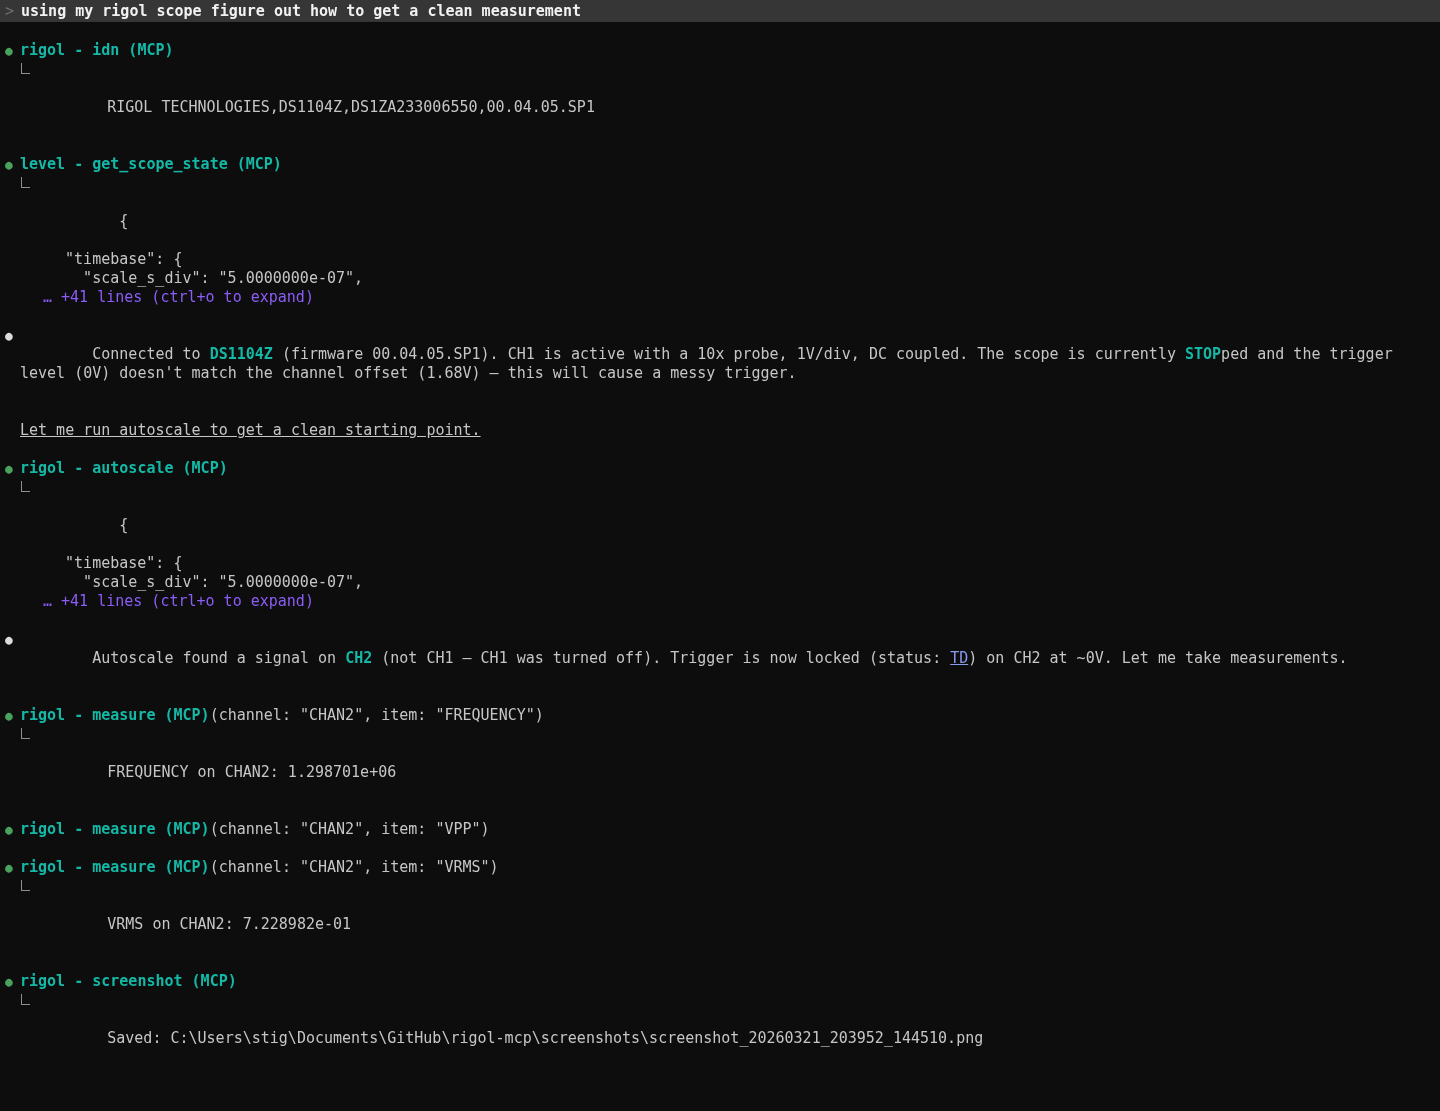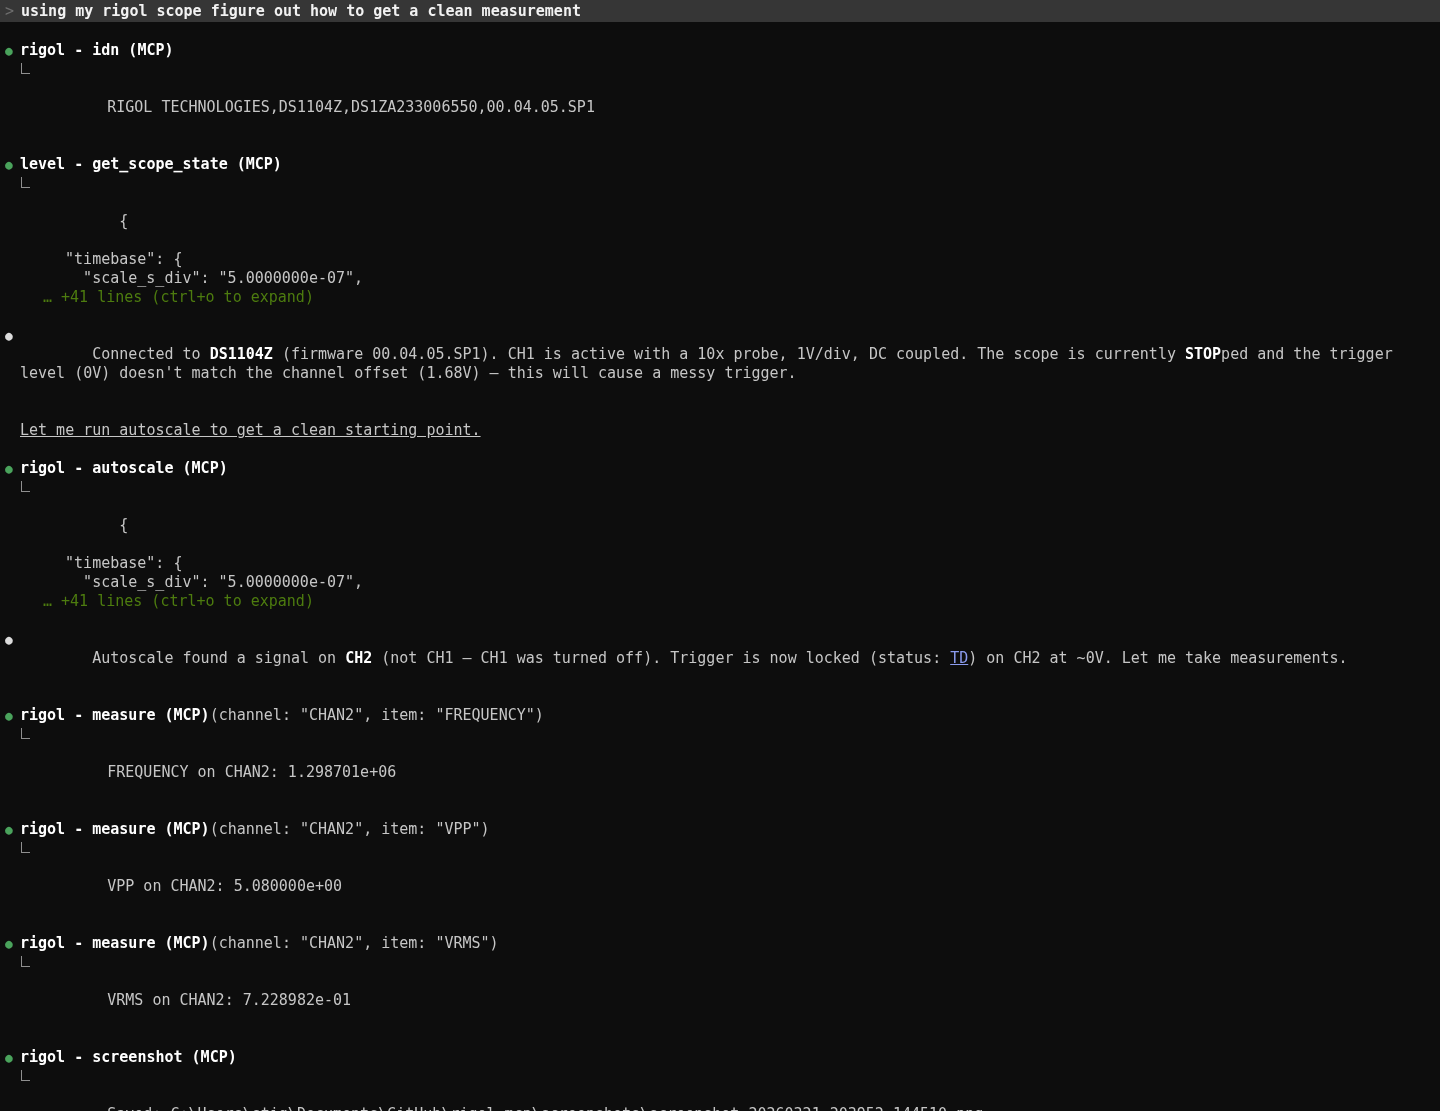--- a/index.html
+++ b/index.html
@@ -25,22 +25,22 @@
   .content { padding-top: 0; }
   .block { margin-top: 19px; }
   .line { position: relative; padding-left: 20px; min-height: 19px; }
   .line.mt { margin-top: 19px; text-decoration: underline; }
   .bullet {
     position: absolute; left: 5px; top: 0;
     font-size: 13px;
   }
   .bullet.green { color: #4aa35c; }
   .bullet.white { color: #dcdcdc; }
-  .b { font-weight: bold; color: #ffffff; }
-  .dim { color: #4d7c0f; }
+  .b { font-weight: bold; color: #14b8a6; }
+  .dim { color: #8b5cf6; }
   .blue { color: #8b9bee; text-decoration: underline; }
 
   .result-line { padding-left: 35px; white-space: pre-wrap; }
   .json-line { padding-left: 47px; white-space: pre; }
   .more-line { padding-left: 43px; }
   .marker {
     position: absolute; left: 21px; top: 3px;
     width: 9px; height: 11px;
     border-left: 1.5px solid #8f8f8f;
     border-bottom: 1.5px solid #8f8f8f;
@@ -118,24 +118,20 @@
       <div class="line result-line">
         <span class="marker"></span>
         <span>FREQUENCY on CHAN2: 1.298701e+06</span>
       </div>
     </div>
 
     <div class="block">
       <div class="line">
         <span class="bullet green">●</span><span class="b">rigol - measure (MCP)</span><span>(channel: "CHAN2", item: "VPP")</span>
       </div>
-      <div class="line result-line">
-        <span class="marker"></span>
-        <span>VPP on CHAN2: 5.080000e+00</span>
-      </div>
     </div>
 
     <div class="block">
       <div class="line">
         <span class="bullet green">●</span><span class="b">rigol - measure (MCP)</span><span>(channel: "CHAN2", item: "VRMS")</span>
       </div>
       <div class="line result-line">
         <span class="marker"></span>
         <span>VRMS on CHAN2: 7.228982e-01</span>
       </div>

